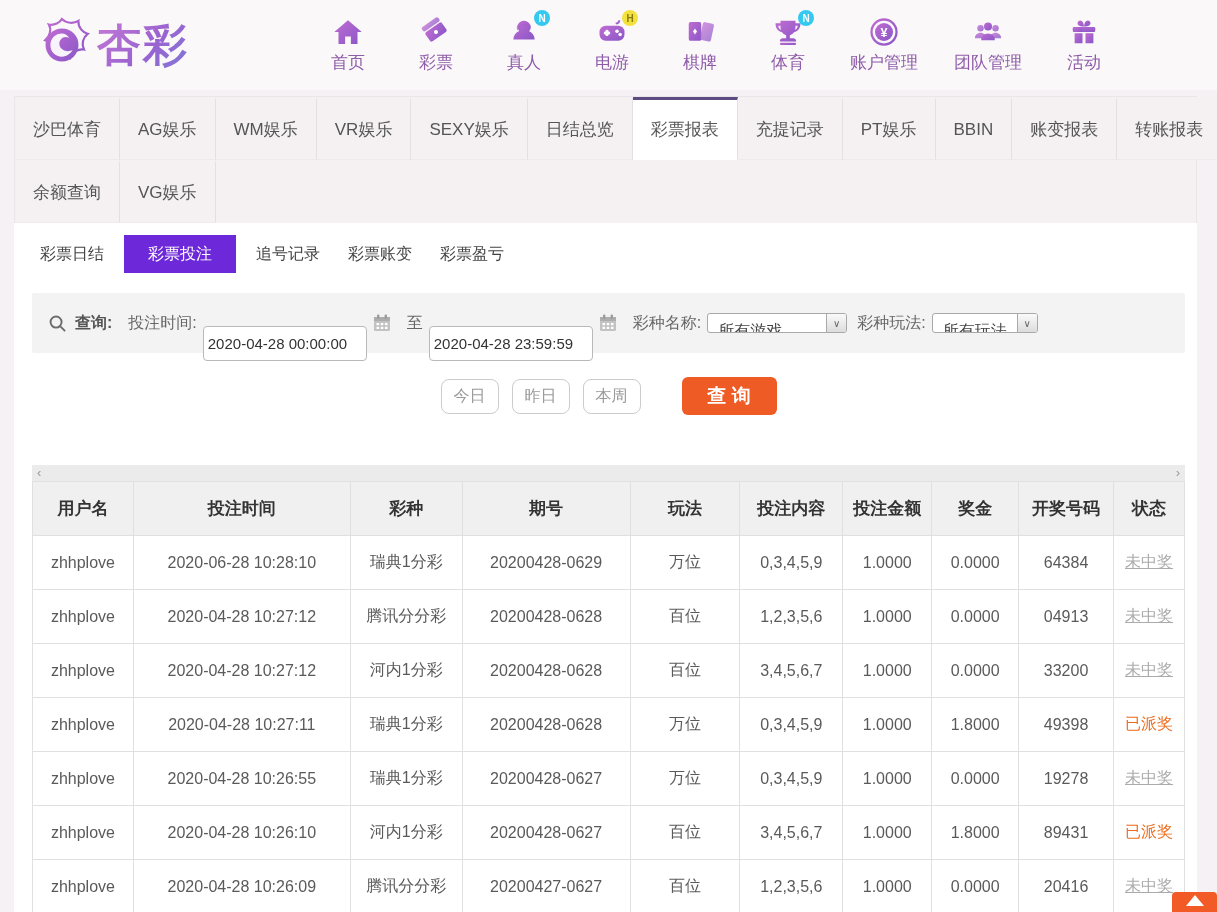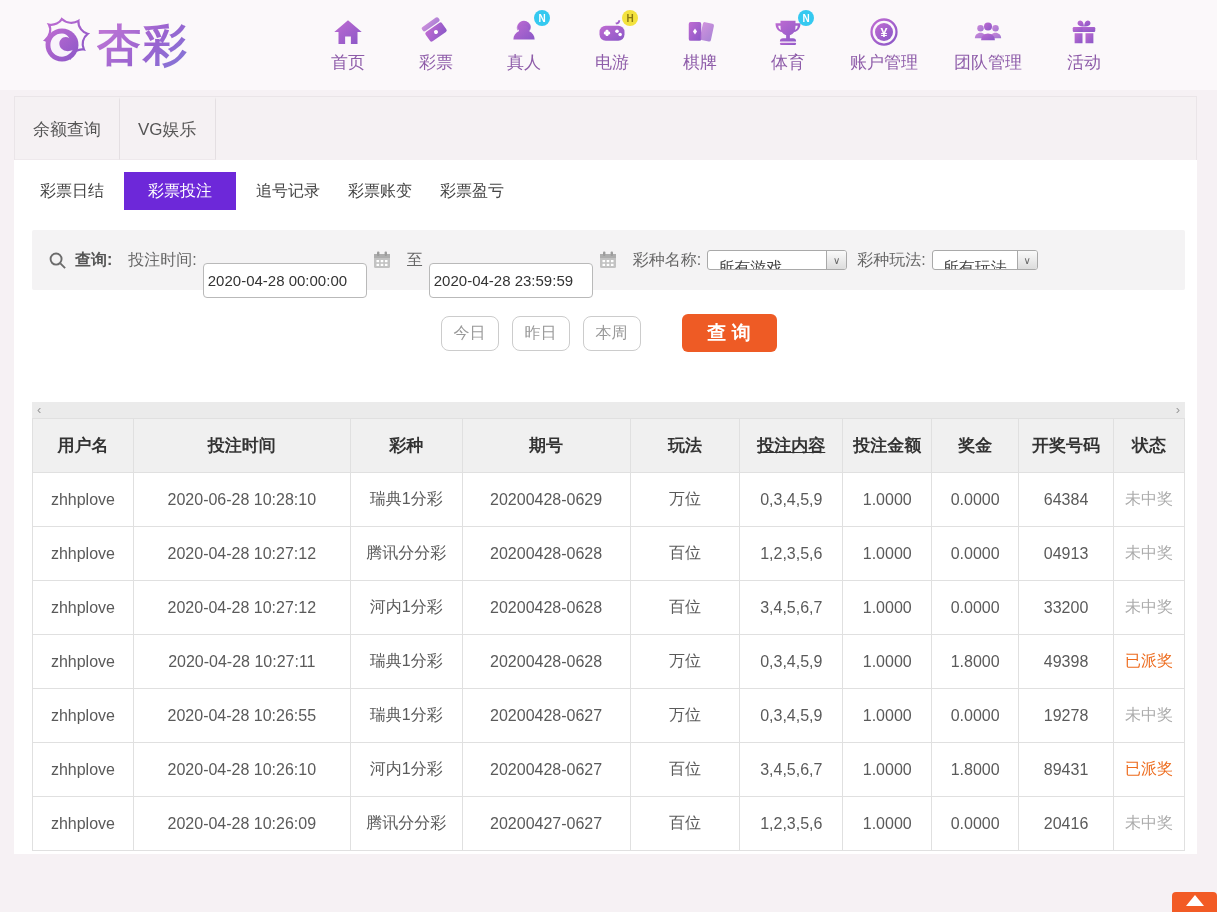--- a/index.html
+++ b/index.html
@@ -70,21 +70,21 @@
     background:#ee5b25; color:#fff; font-size:19px; font-weight:bold; cursor:pointer; font-family:inherit;
   }
   
   .table-zone { margin-top:50px; }
   .hscroll { height:16px; background:#ebebeb; display:flex; justify-content:space-between; align-items:center; padding:0 5px; }
   .hscroll span { font-size:13px; color:#9a9a9a; line-height:14px; cursor:pointer; }
   table { border-collapse:collapse; table-layout:fixed; }
   th,td { border:1px solid #e0e0e0; text-align:center; overflow:hidden; white-space:nowrap; }
   th { height:54px; background:#f0f0f0; font-size:17px; color:#333; font-weight:bold; }
   td { height:54px; background:#fff; font-size:16px; color:#5a5a5a; }
-  td.status-pending { color:#ababab; }
+  td.status-pending { color:#ababab;text-decoration:underline; }
   td.status-paid { color:#ed6c1e; }
   
   .back-top {
     position:fixed; right:0; bottom:-24px; width:45px; height:44px; background:#f25b25;
     border-radius:4px 4px 0 0; cursor:pointer; display:flex; justify-content:center;
   }
   .back-top .arrow {
     margin-top:3px; width:0; height:0;
     border-left:9px solid transparent; border-right:9px solid transparent; border-bottom:11px solid #fff;
   }
@@ -209,20 +209,34 @@
             <rect x="4.5" y="8" width="6.3" height="4" fill="url(#icograd)" opacity="0.85"></rect>
             <path fill="url(#icograd)" d="M11 7.5C8.5 7.5 6.8 6.6 6.8 5 6.8 3.6 7.8 2.7 9 2.7c1.7 0 2.7 1.6 3 4.8zm2 0c2.5 0 4.2-.9 4.2-2.5 0-1.4-1-2.3-2.2-2.3-1.7 0-2.7 1.6-3 4.8z"></path>
           </svg>
         </span>
         <span class="nav-label">活动</span>
       </div>
     </div>
 </div>
 
 <div class="tabs-band">
+    <div class="tab-row">
+      <div class="tab">沙巴体育</div>
+      <div class="tab">AG娱乐</div>
+      <div class="tab">WM娱乐</div>
+      <div class="tab">VR娱乐</div>
+      <div class="tab">SEXY娱乐</div>
+      <div class="tab">日结总览</div>
+      <div class="tab active">彩票报表</div>
+      <div class="tab">充提记录</div>
+      <div class="tab">PT娱乐</div>
+      <div class="tab">BBIN</div>
+      <div class="tab">账变报表</div>
+      <div class="tab">转账报表</div>
+    </div>
     <div class="tab-row">
       <div class="tab">余额查询</div>
       <div class="tab">VG娱乐</div>
     </div>
   </div>
 
 <div class="panel">
   <div class="sub-tabs">
       <div class="sub-tab">彩票日结</div>
       <div class="sub-tab active">彩票投注</div>
@@ -299,21 +313,21 @@
       <span>›</span>
     </div>
     <table>
       <thead>
           <tr>
             <th style="width: 101px;">用户名</th>
             <th style="width: 217px;">投注时间</th>
             <th style="width: 112px;">彩种</th>
             <th style="width: 168px;">期号</th>
             <th style="width: 110px;">玩法</th>
-            <th style="width: 103px; text-decoration: underline;">投注内容</th>
+            <th style="width: 103px;">投注内容</th>
             <th style="width: 89px;">投注金额</th>
             <th style="width: 87px;">奖金</th>
             <th style="width: 95px;">开奖号码</th>
             <th style="width: 71px;">状态</th>
           </tr>
         </thead>
       <tbody>
           <tr>
             <td>zhhplove</td>
             <td>2020-06-28 10:28:10</td>

